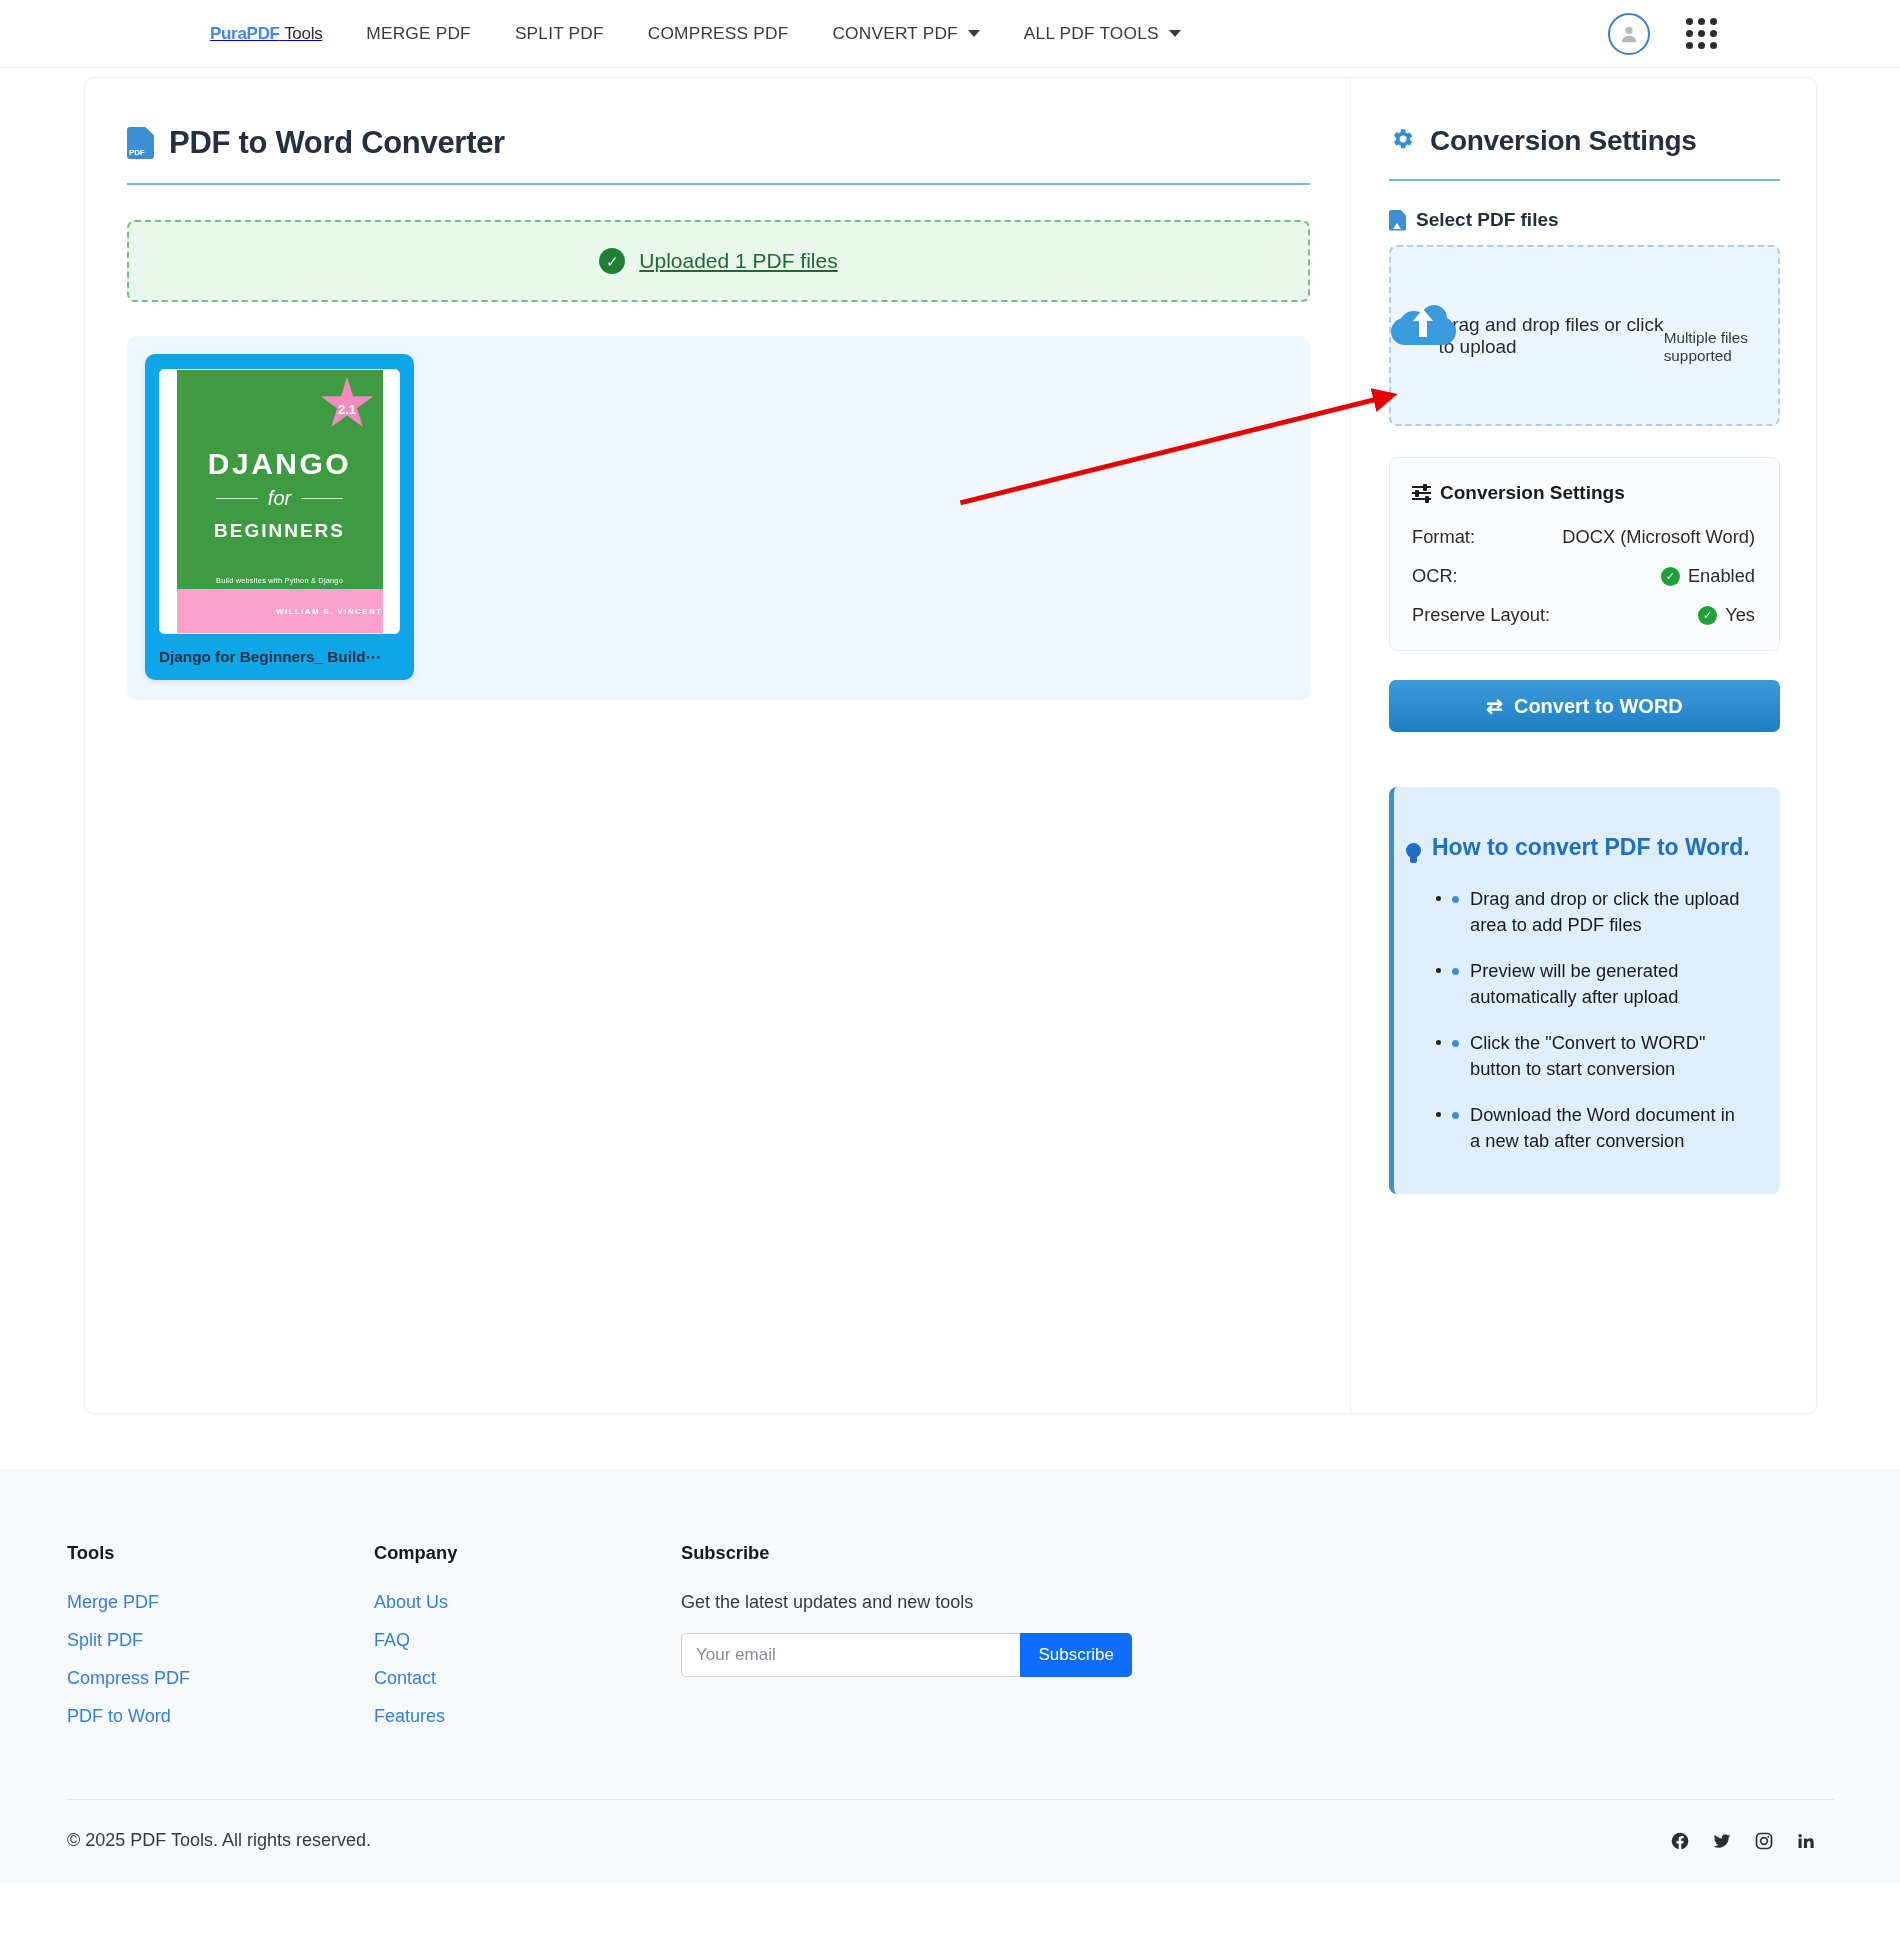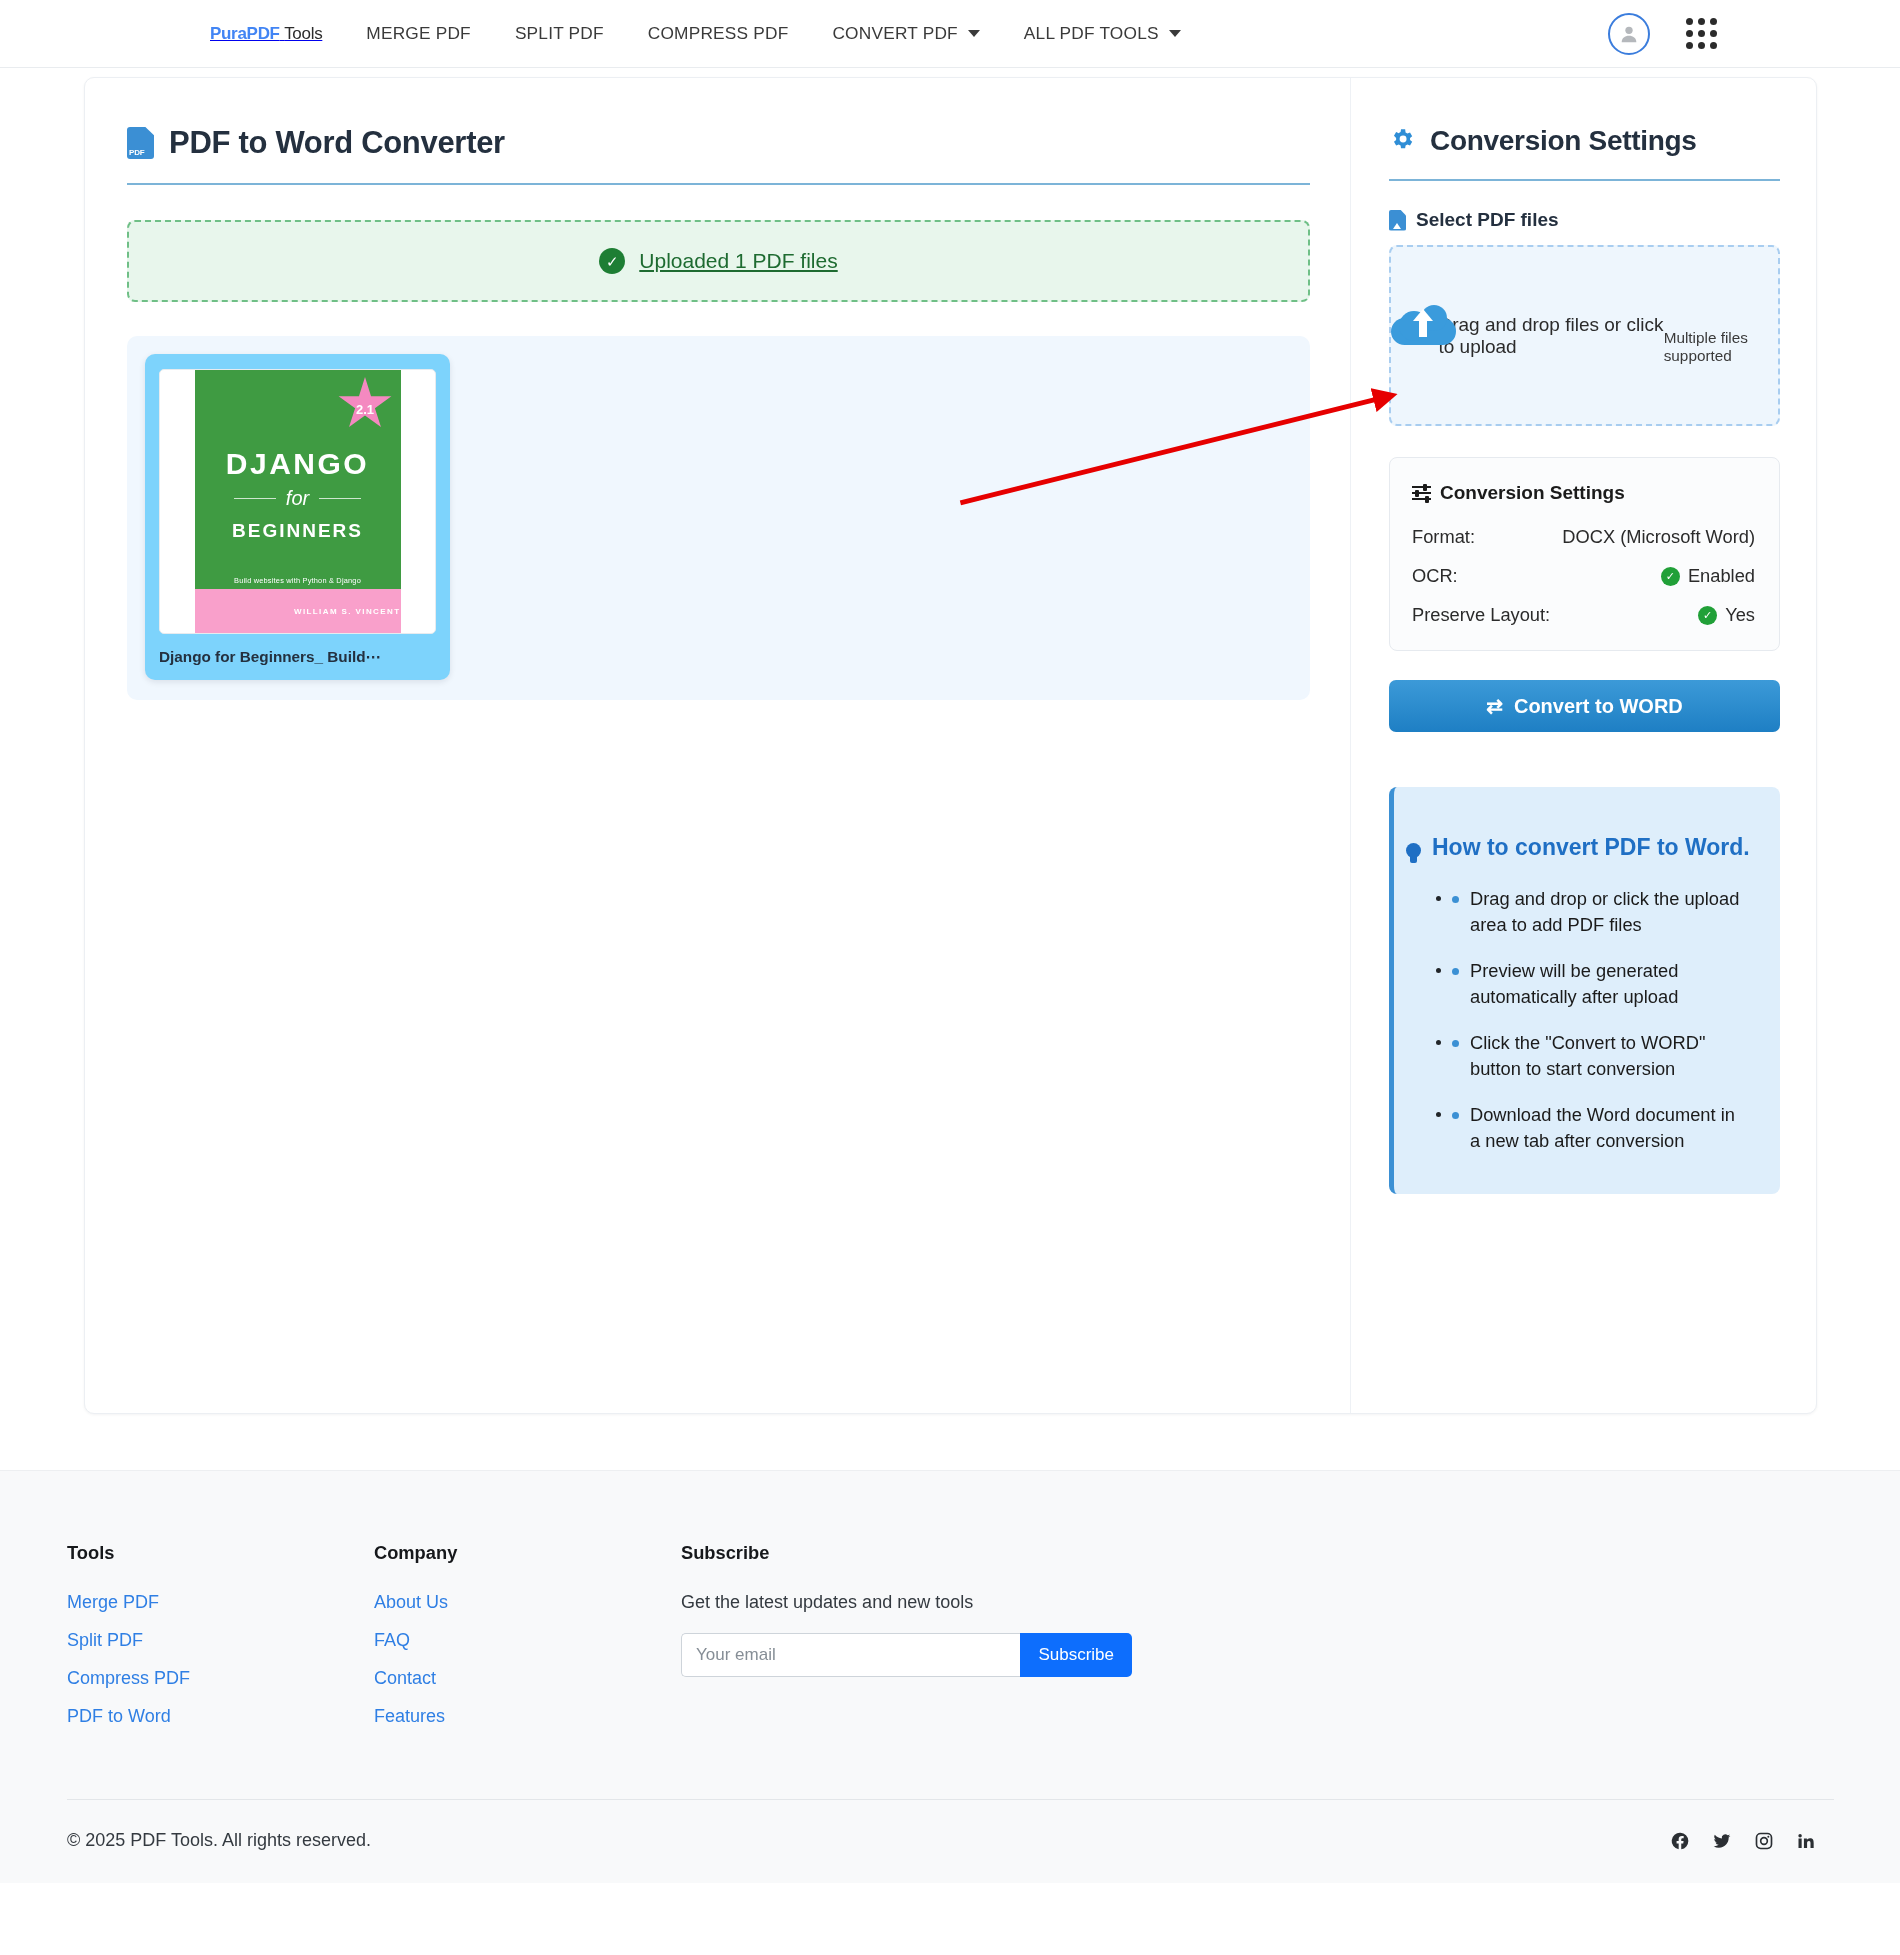--- a/index.html
+++ b/index.html
@@ -146,22 +146,22 @@
   .preview-zone {
     margin-top: 34px;
     background: #f0f7fe;
     border-radius: 10px;
     min-height: 337px;
     padding: 18px 0 20px 18px;
     display: flex; flex-wrap: wrap; gap: 20px;
     align-content: flex-start;
   }
   .file-card {
-    width: 305px;
-    background: #7dd3fc;
+    width: 269px;
+    background: #0ea5e9;
     border-radius: 10px;
     box-shadow: 0 2px 6px rgba(16,24,40,0.10);
     padding: 15px 14px 14px 14px;
   }
   .file-thumb {
     width: 100%; height: 265px;
     border: 1px solid #e7ebef;
     border-radius: 5px;
     overflow: hidden;
     display: flex; align-items: center; justify-content: center;

